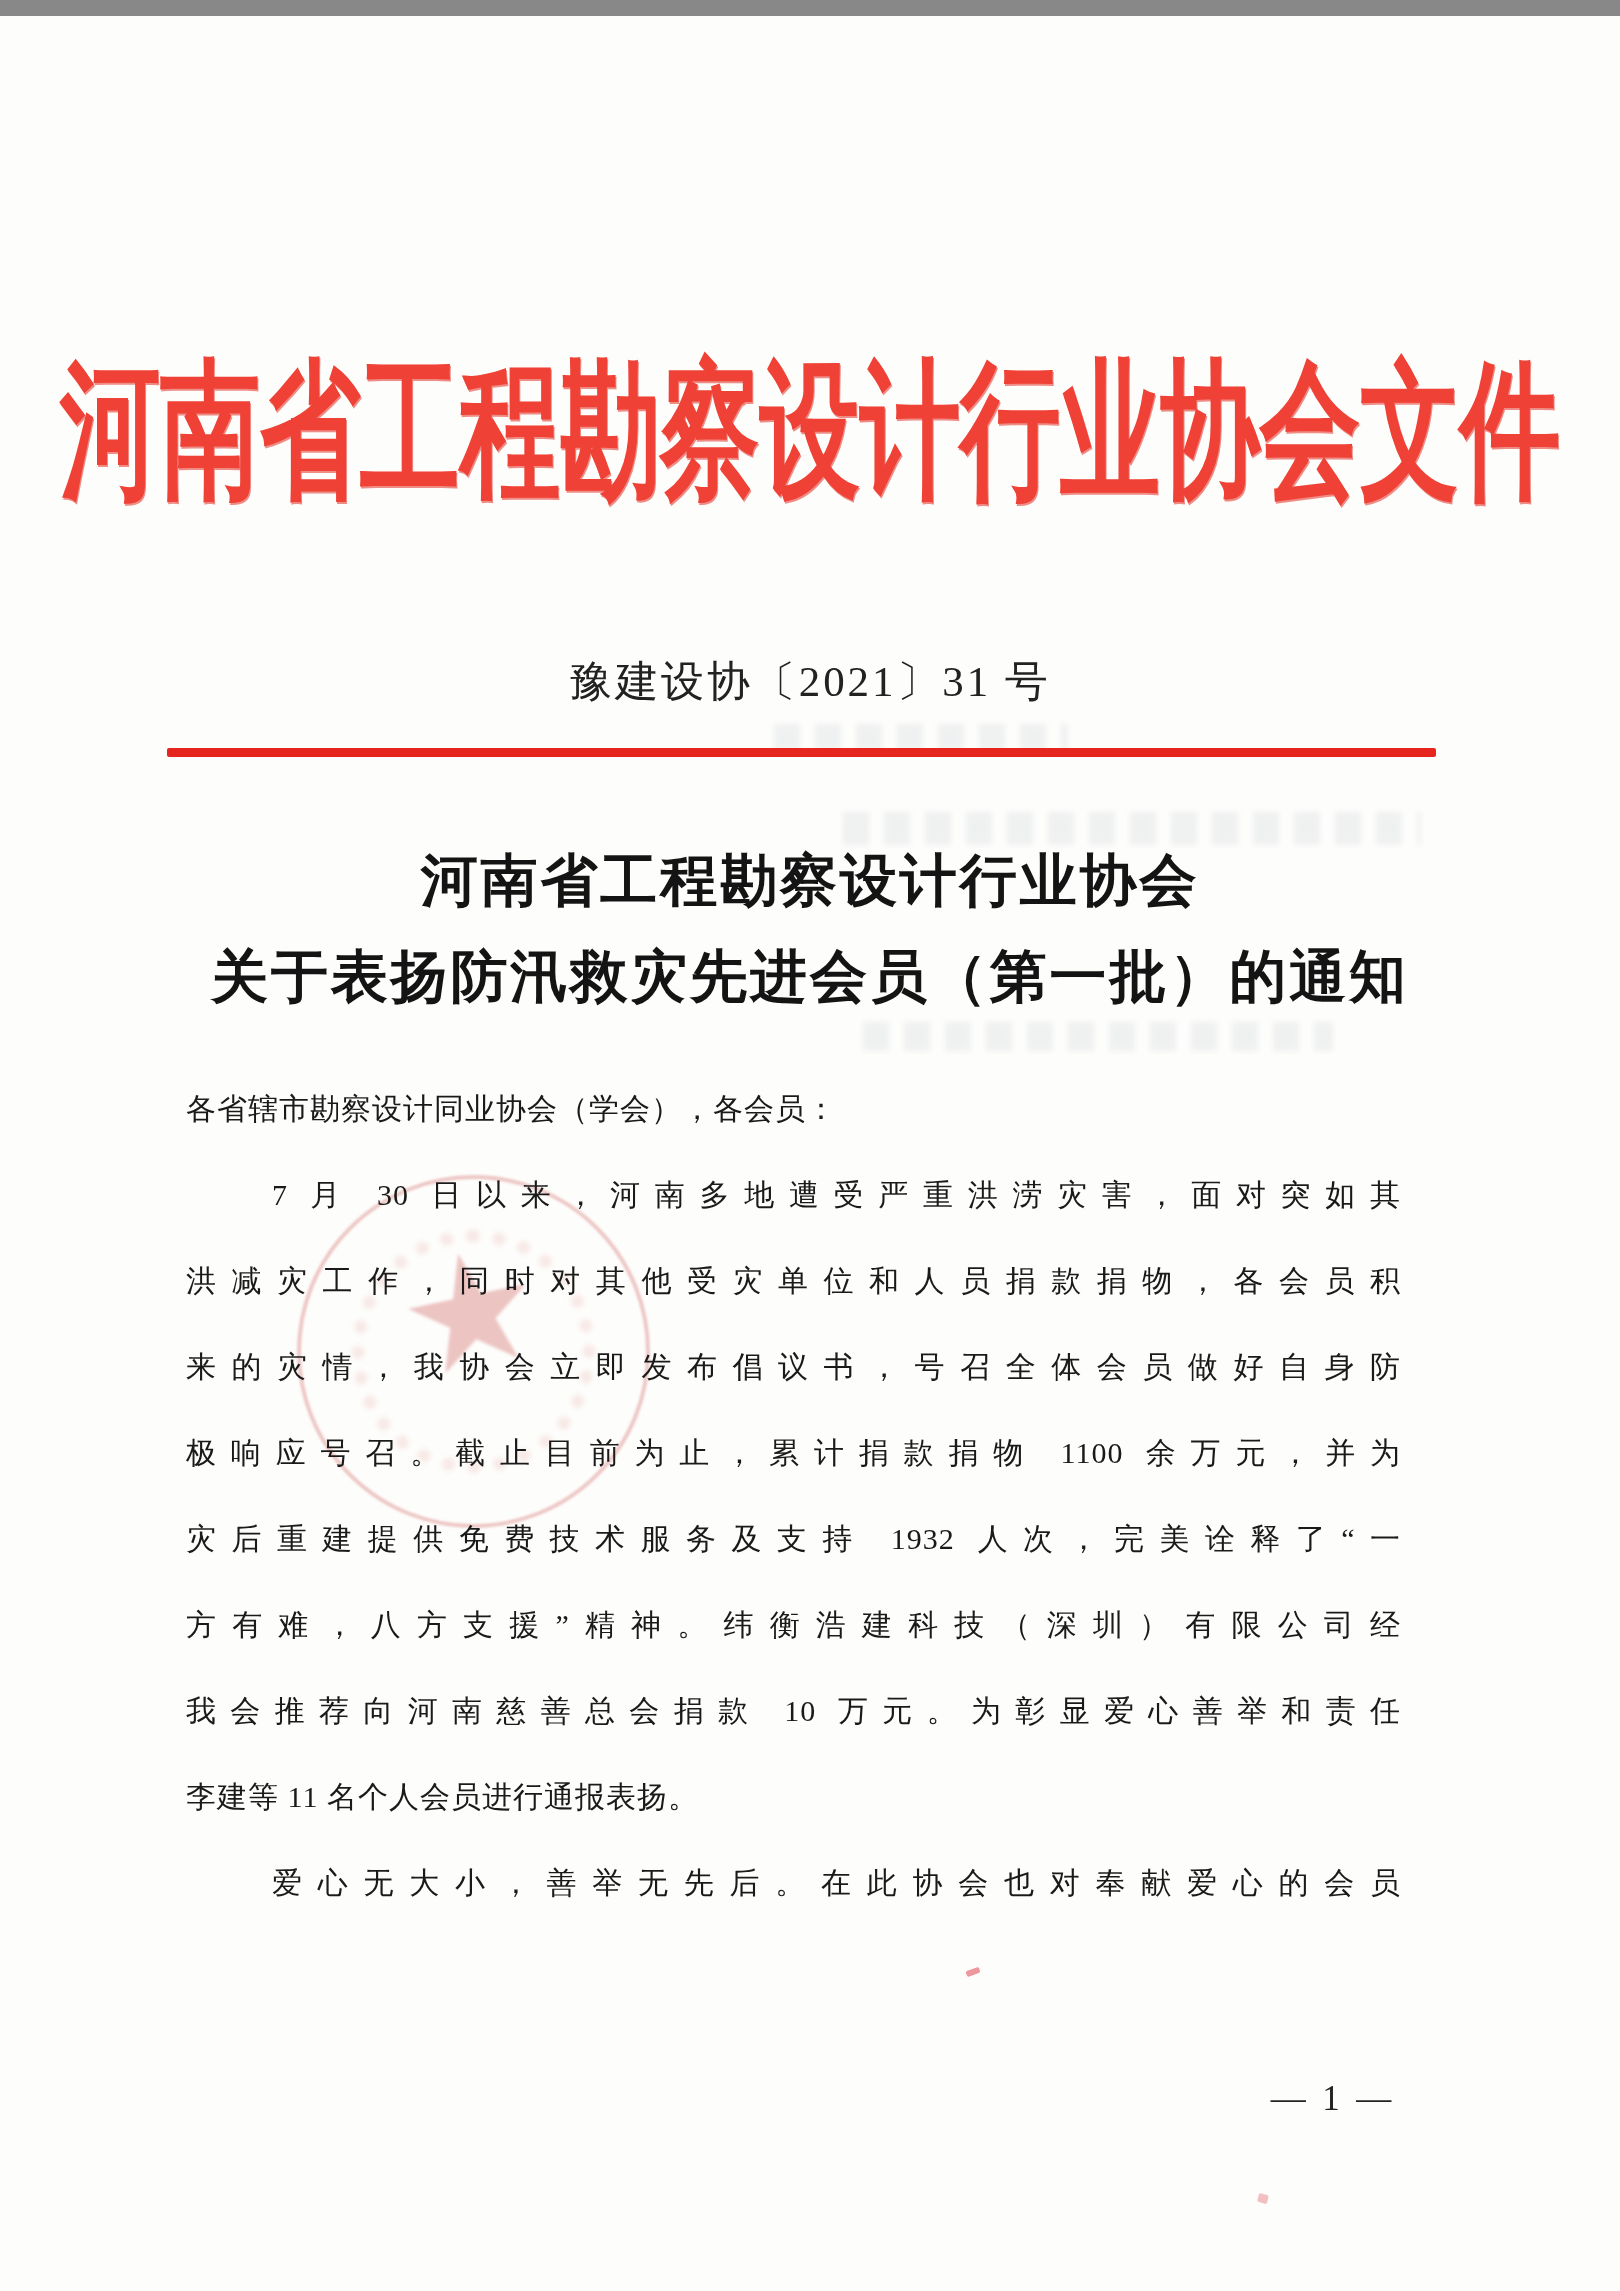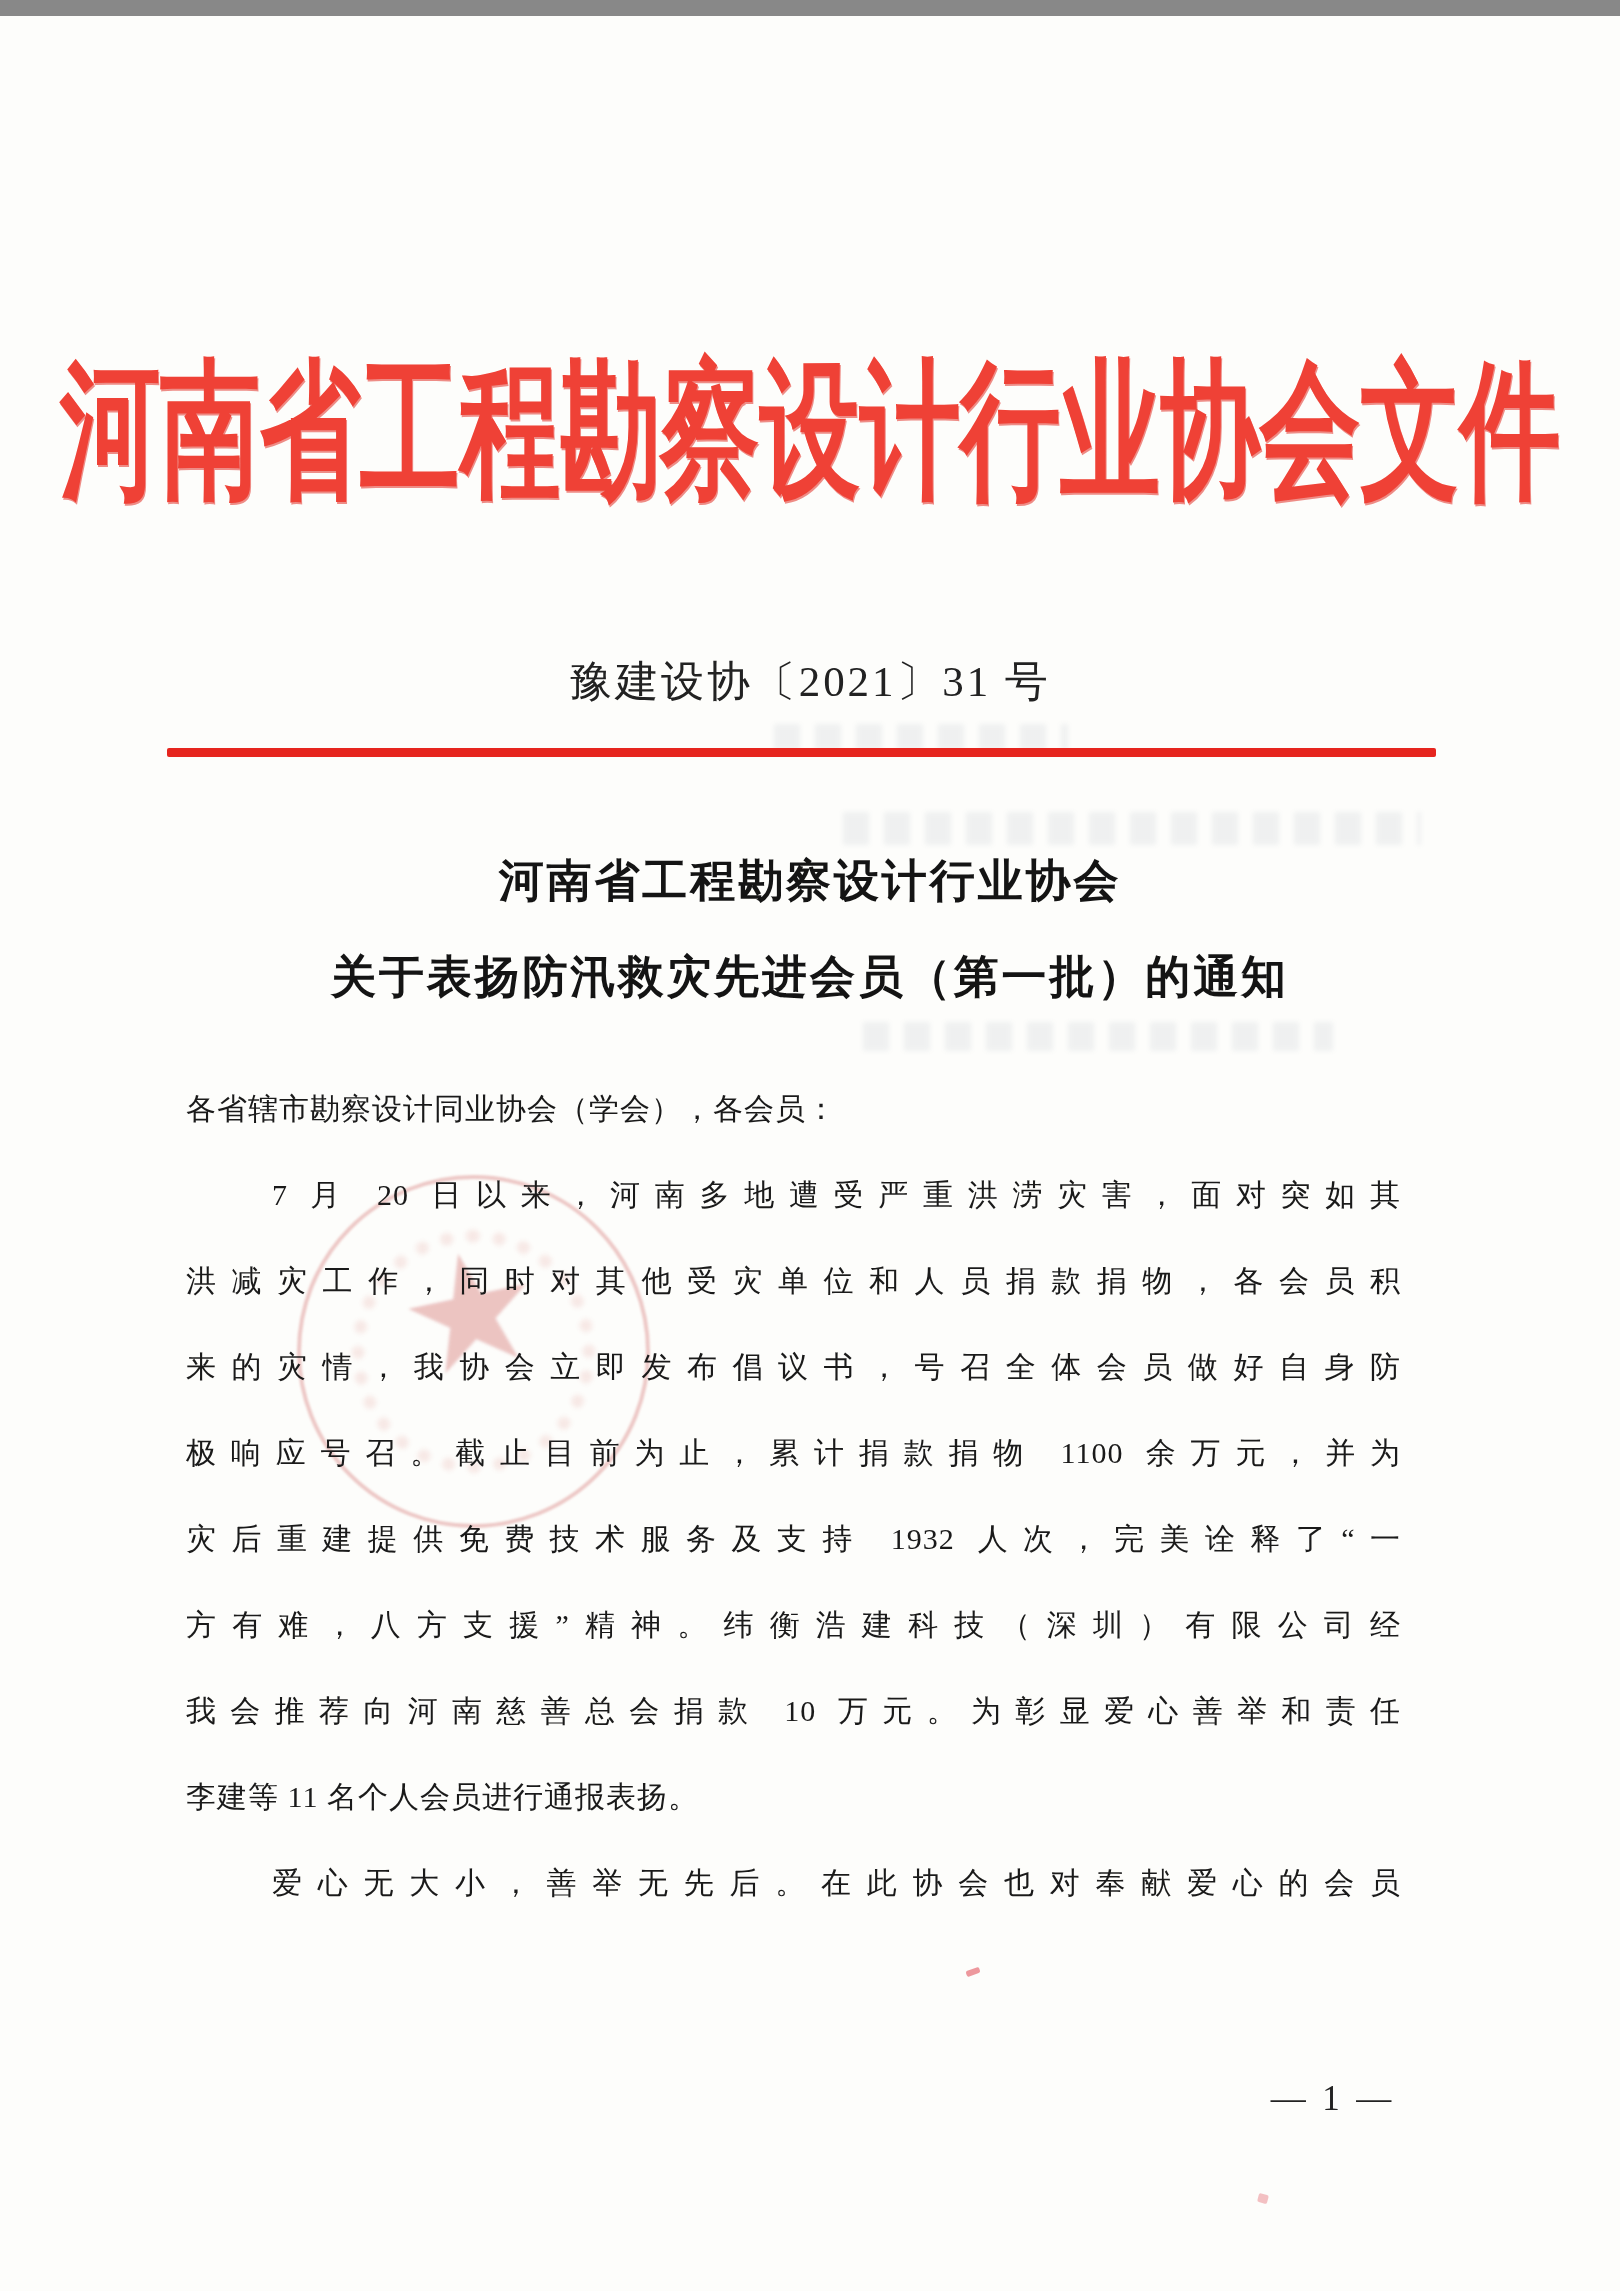--- a/index.html
+++ b/index.html
@@ -54,21 +54,21 @@
 
   
   .doc-title {
     position: absolute;
     top: 828px;
     left: 0;
     width: 100%;
     text-align: center;
     font-weight: bold;
     color: #141414;
-    font-size: 45px;
+    font-size: 57px;
     letter-spacing: 2.9px;
   }
   .doc-title .t-line { height: 96px; line-height: 74px; white-space: nowrap; }
 
   
   .body {
     position: absolute;
     top: 1063px;
     left: 186px;
     width: 1215px;
@@ -180,21 +180,21 @@
     <div class="t-line">关于表扬防汛救灾先进会员（第一批）的通知</div>
   </div>
 
   <div class="seal">
     <div class="seal-inner"></div>
   </div>
   <div class="seal-star">★</div>
 
   <div class="body">
     <p>各省辖市勘察设计同业协会（学会），各会员：</p>
-    <p class="j ind">7 月 20 日以来，河南多地遭受严重洪涝灾害，面对突如其</p>
+    <p class="j ind">7 月 30 日以来，河南多地遭受严重洪涝灾害，面对突如其</p>
     <p class="j">洪减灾工作，同时对其他受灾单位和人员捐款捐物，各会员积</p>
     <p class="j">来的灾情，我协会立即发布倡议书，号召全体会员做好自身防</p>
     <p class="j">极响应号召。截止目前为止，累计捐款捐物 1100 余万元，并为</p>
     <p class="j">灾后重建提供免费技术服务及支持 1932 人次，完美诠释了“一</p>
     <p class="j">方有难，八方支援”精神。纬衡浩建科技（深圳）有限公司经</p>
     <p class="j">我会推荐向河南慈善总会捐款 10 万元。为彰显爱心善举和责任</p>
     <p>李建等 11 名个人会员进行通报表扬。</p>
     <p class="j ind">爱心无大小，善举无先后。在此协会也对奉献爱心的会员</p>
   </div>
 

